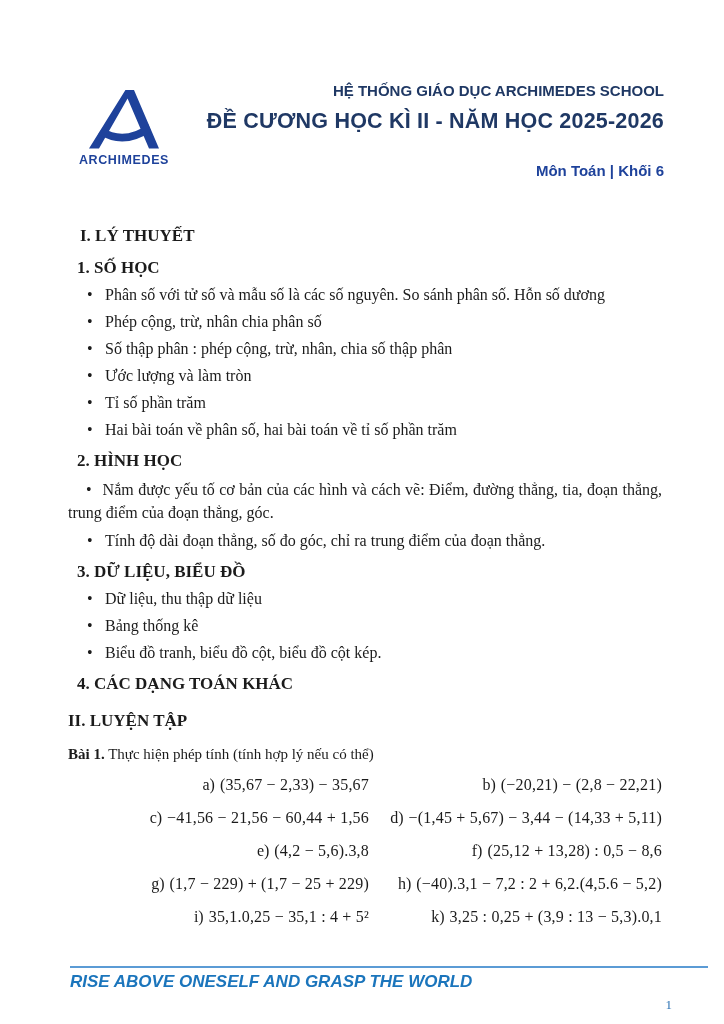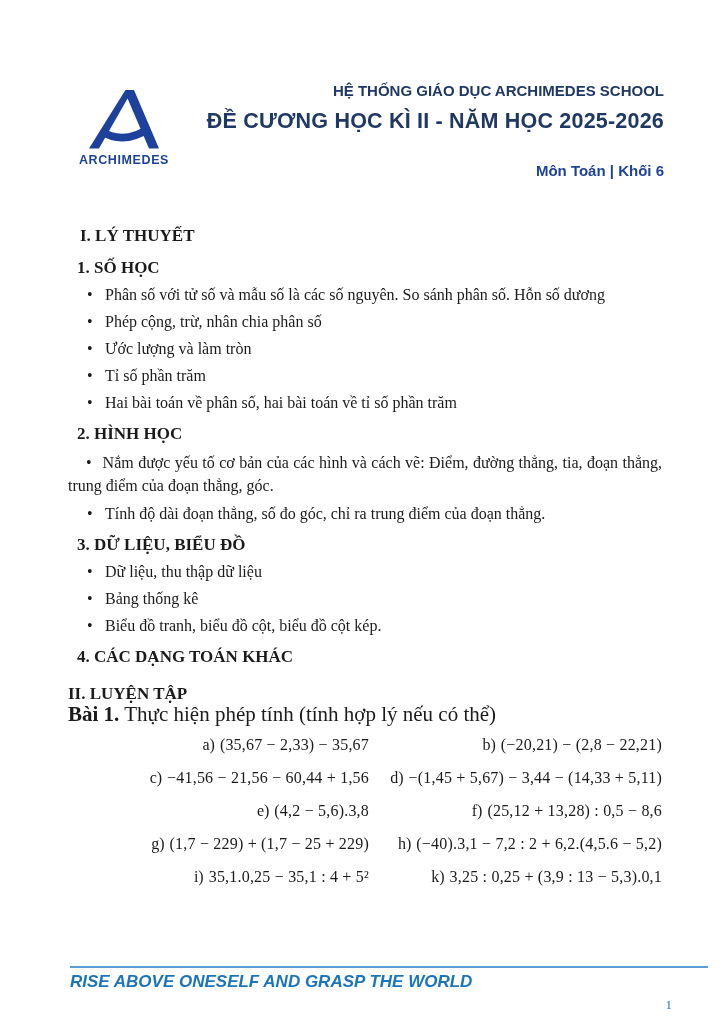--- a/index.html
+++ b/index.html
@@ -48,21 +48,21 @@
     font-size:16px;line-height:20px;
   }
   .bullet::before{content:"\2022";flex:0 0 18px;}
   .bullet-block{
     display:block;margin:7px 0 0 0;
     font-size:16px;line-height:23px;
     text-align:justify;text-indent:18px;
   }
   .bullet-block::before{content:"\2022";margin-right:11px;}
 
-  .exercise-head{font-size:21px;line-height:20px;}
+  .exercise-head{margin-top:13px;font-size:15px;line-height:20px;}
   .exercise-head .lbl{font-weight:700;}
 
   .exercise-grid{
     display:grid;grid-template-columns:301px auto;
     grid-row-gap:14px;margin-top:11px;
   }
   .ex-item{font-size:16px;line-height:19px;white-space:nowrap;text-align:right;}
   .ex-item .ex-label{margin-right:5px;}
   .ex-item .ex-expr{letter-spacing:0.2px;}
 
@@ -100,20 +100,21 @@
     </div>
   </div>
 
   <div class="content">
 
     <div class="h-main">I. LÝ THUYẾT</div>
 
     <div class="h-sub">1. SỐ HỌC</div>
     <div class="bullet">Phân số với tử số và mẫu số là các số nguyên. So sánh phân số. Hỗn số dương</div>
     <div class="bullet">Phép cộng, trừ, nhân chia phân số</div>
+    <div class="bullet">Số thập phân : phép cộng, trừ, nhân, chia số thập phân</div>
     <div class="bullet">Ước lượng và làm tròn</div>
     <div class="bullet">Tỉ số phần trăm</div>
     <div class="bullet">Hai bài toán về phân số, hai bài toán về tỉ số phần trăm</div>
 
     <div class="h-sub">2. HÌNH HỌC</div>
     <div class="bullet-block">Nắm được yếu tố cơ bản của các hình và cách vẽ: Điểm, đường thẳng, tia, đoạn thẳng, trung điểm của đoạn thẳng, góc.</div>
     <div class="bullet">Tính độ dài đoạn thẳng, số đo góc, chỉ ra trung điểm của đoạn thẳng.</div>
 
     <div class="h-sub">3. DỮ LIỆU, BIỂU ĐỒ</div>
     <div class="bullet">Dữ liệu, thu thập dữ liệu</div>

